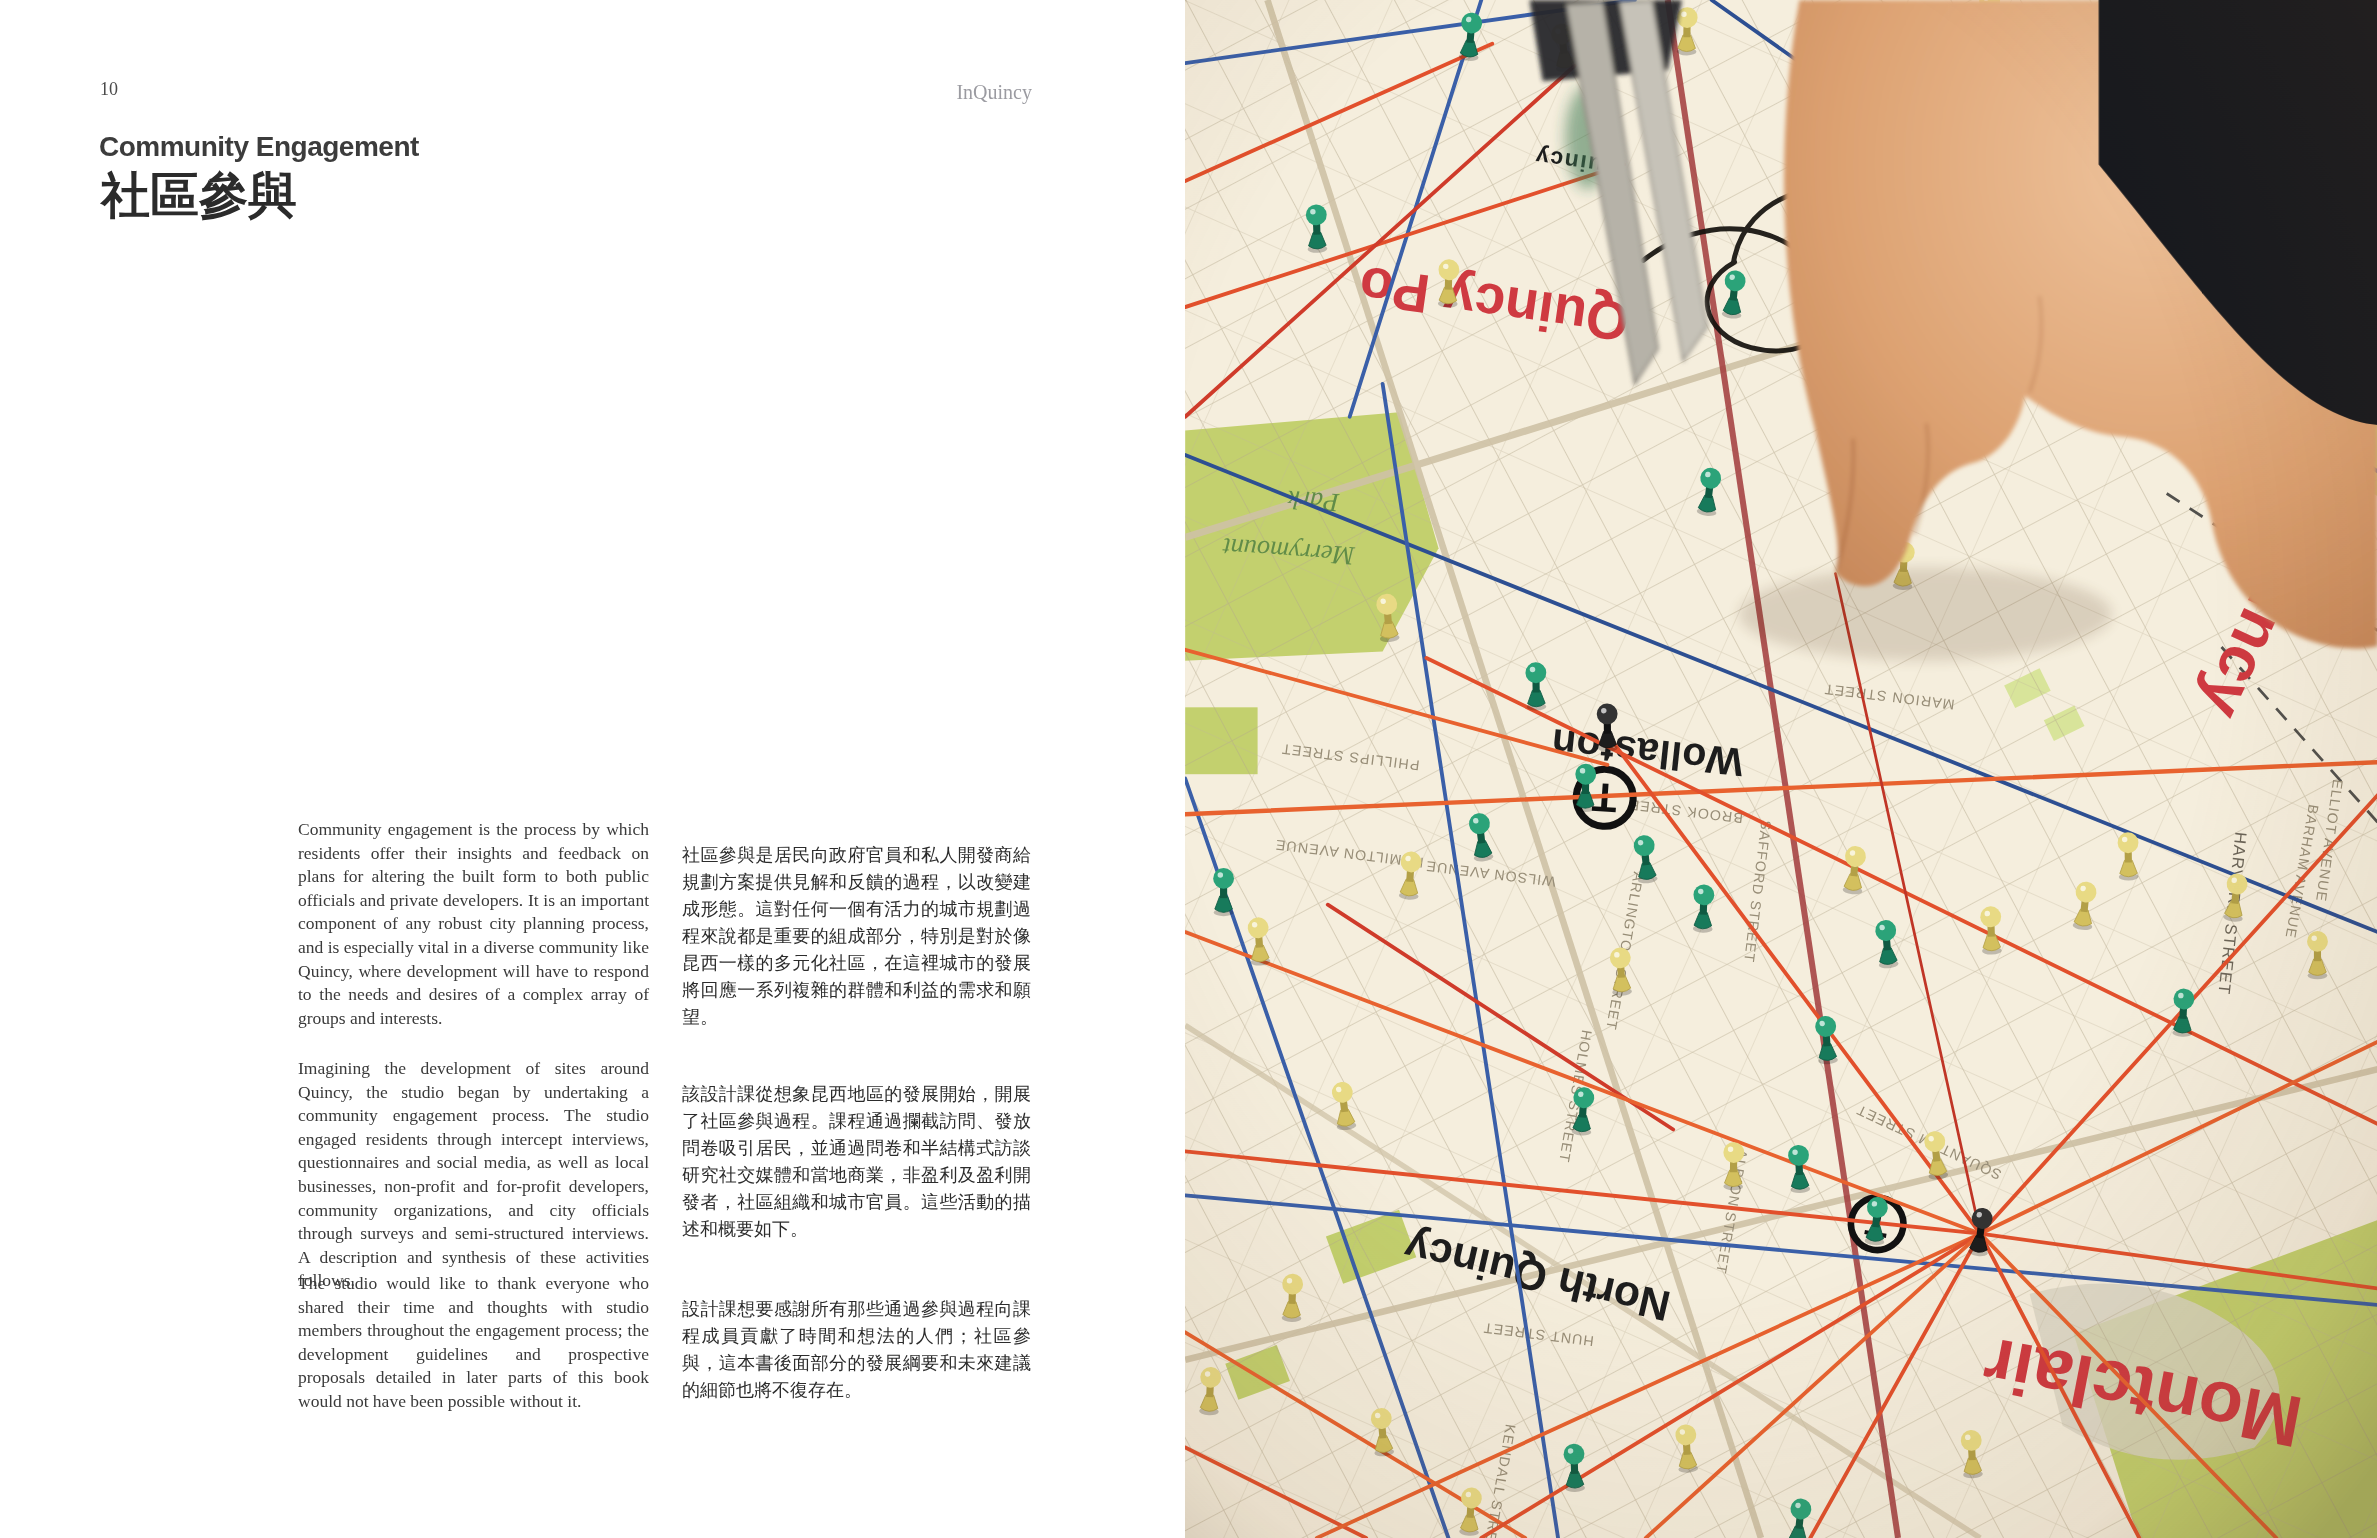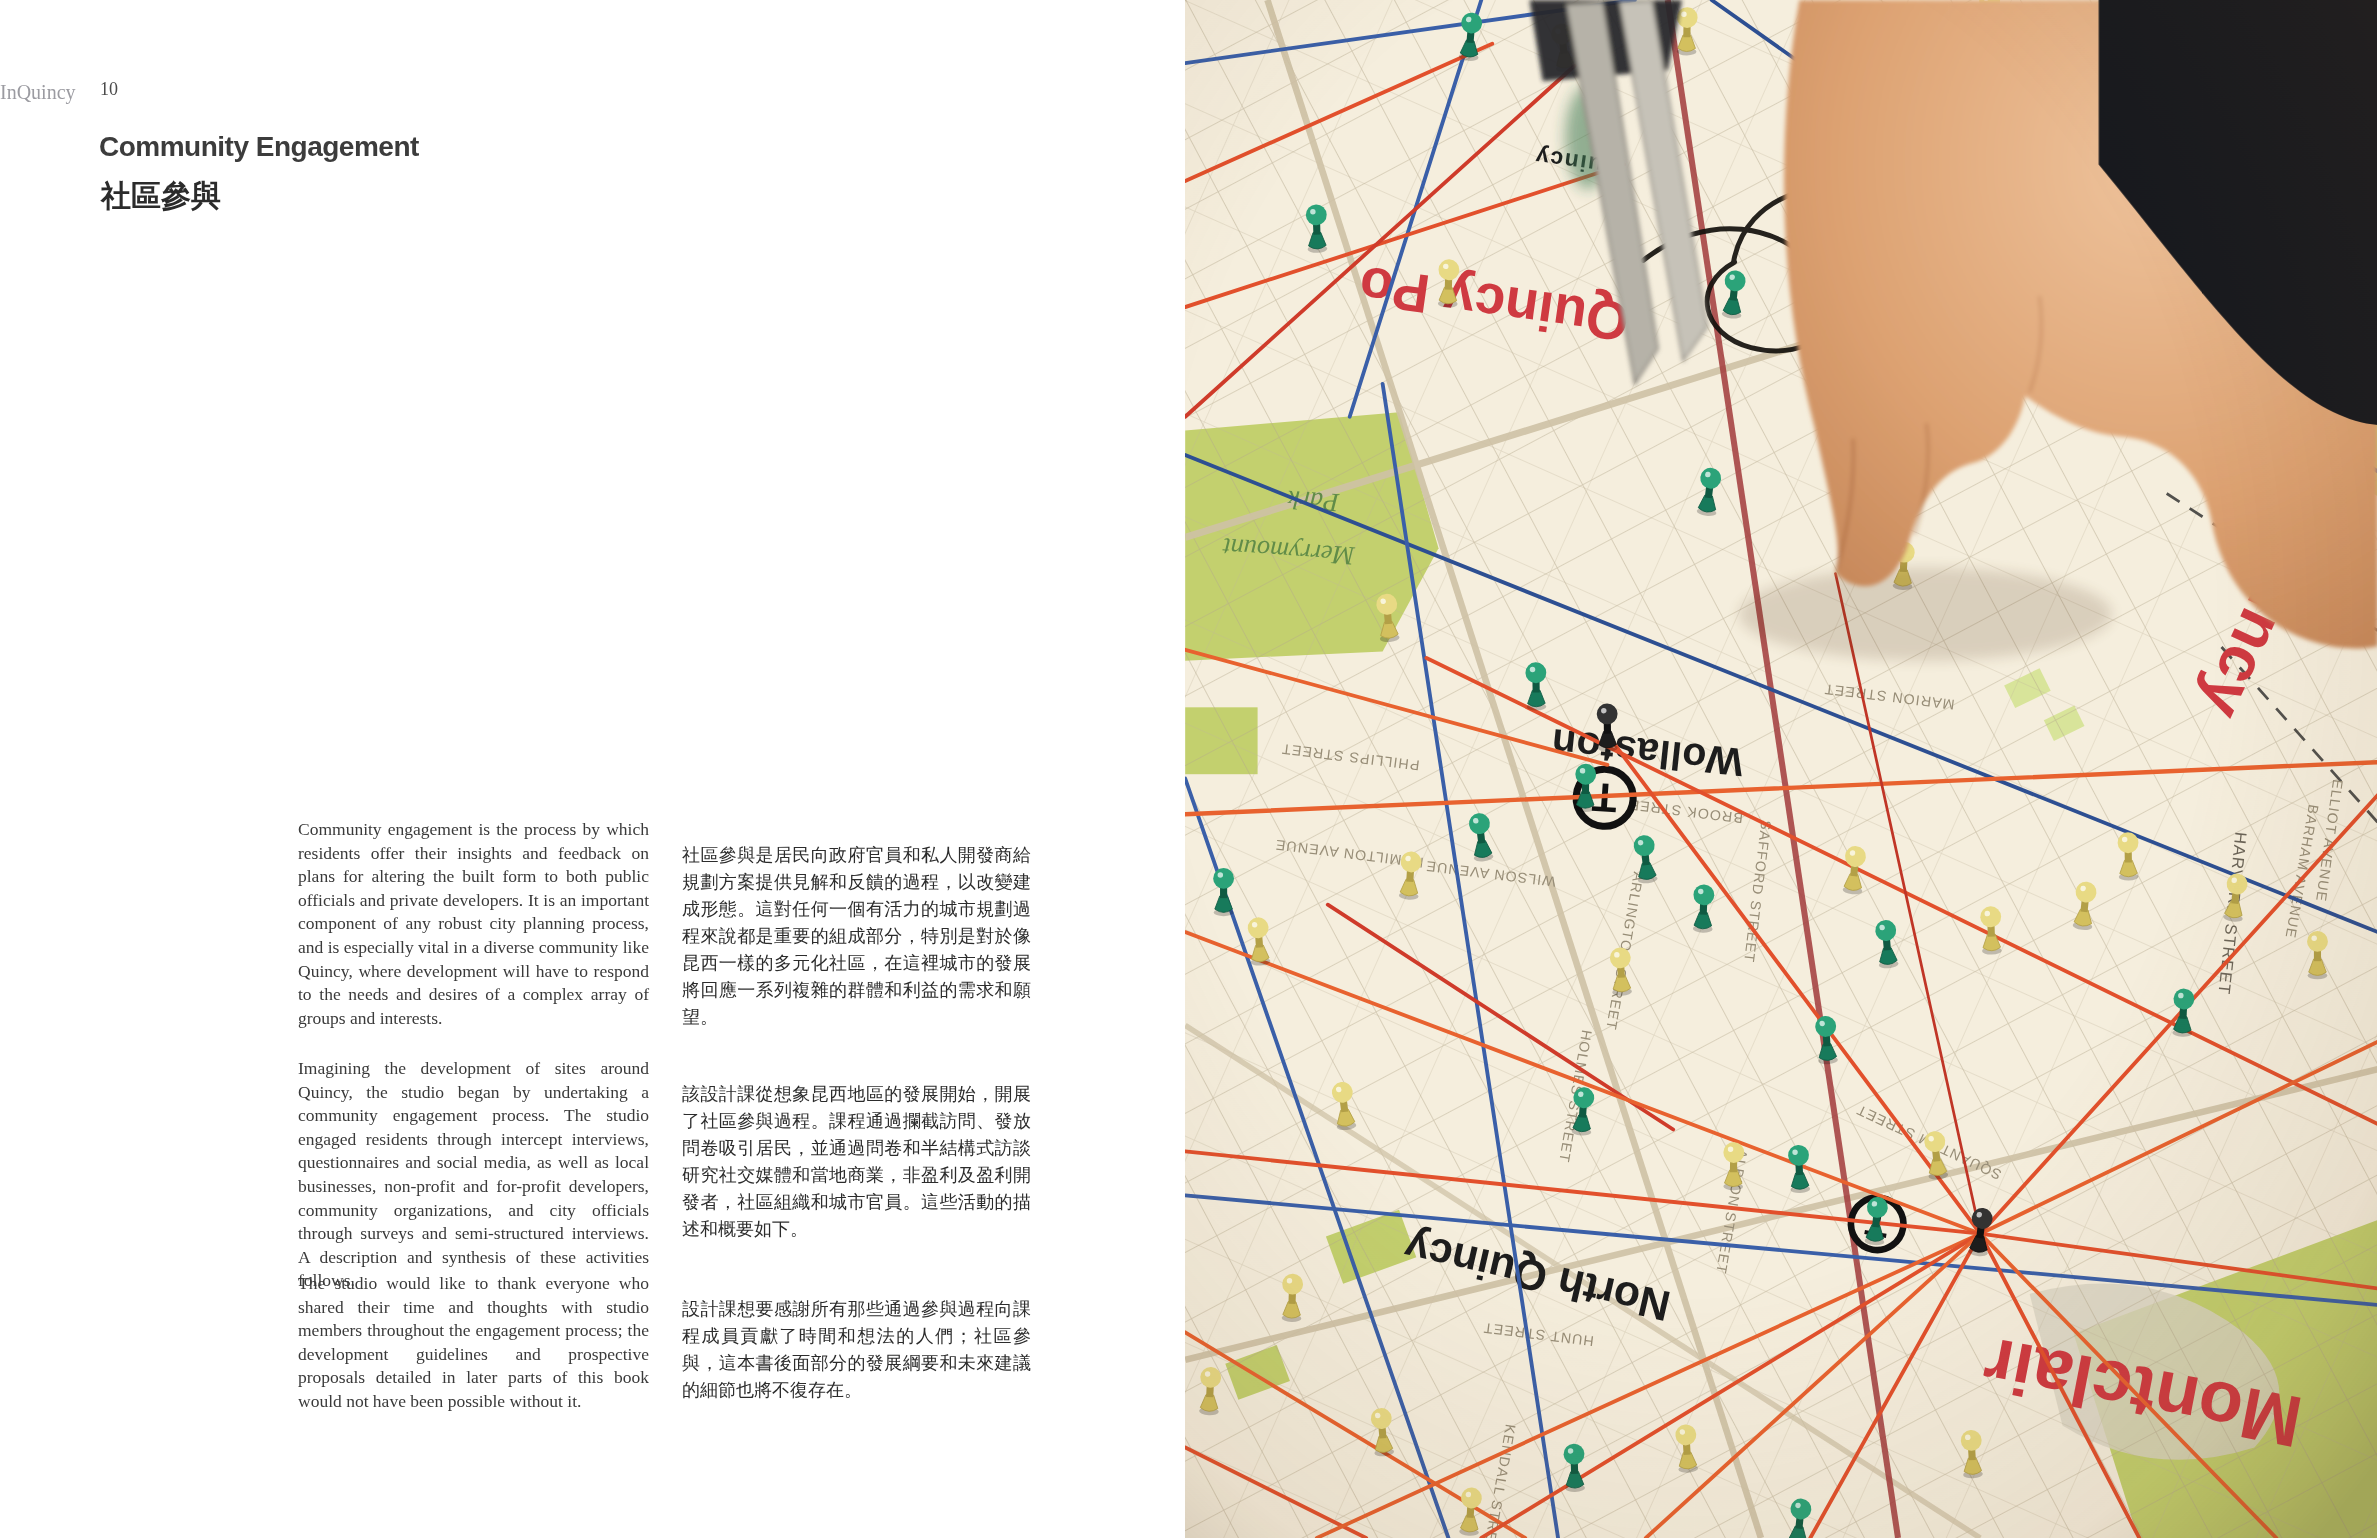--- a/index.html
+++ b/index.html
@@ -1,27 +1,27 @@
 <!DOCTYPE html>
 <html style="font-size:8.8px"><head>
 <meta charset="utf-8">
 <style>
   html,body{margin:0;padding:0;background:#ffffff;}
   #canvas{position:relative;width:2377px;height:1538px;background:#d946ef;overflow:hidden;
           font-family:"Liberation Serif",serif;}
   
   #left-page{position:absolute;left:0;top:0;width:1185px;height:1538px;background:#ffffff;}
   .pageno{position:absolute;left:100px;top:80px;font:18px/1 "Liberation Serif",serif;color:#4a4a4a;}
-  .runhead{position:absolute;left:0;top:82px;width:1032px;text-align:left;
+  .runhead{position:absolute;left:0;top:82px;width:1032px;text-align:right;
            font:20px/1 "Liberation Serif",serif;color:#9b9ba1;}
   h1.title{position:absolute;left:99px;top:123px;margin:0;
            font-family:"Liberation Sans",sans-serif;font-weight:700;font-size:28px;line-height:47px;
            color:#3c3c3c;letter-spacing:-0.5px;}
   h2.title-zh{position:absolute;left:101px;top:174px;margin:0;
-           font-family:"Liberation Serif",serif;font-weight:600;font-size:30px;line-height:44px;color:#2b2b2b;}
+           font-family:"Liberation Serif",serif;font-weight:600;font-size:49px;line-height:44px;color:#2b2b2b;}
   .col p{position:absolute;margin:0;text-align:justify;}
   .col-en p{left:298px;width:351px;font:17.5px/23.6px "Liberation Serif",serif;color:#3a3a3a;}
   .col-zh p{left:682px;width:349px;font:18px/27px "Liberation Serif",serif;color:#2c2c2c;margin-top:24px;}
   .row1{top:818px;} .row2{top:1057px;} .row3{top:1272px;}
   
   #photo{position:absolute;left:1185px;top:0;width:1193px;height:1538px;overflow:hidden;background:#f5eedd;}
   #photo svg{display:block;}
   .street-label{font-family:"Liberation Sans",sans-serif;font-size:26px;letter-spacing:2px;fill:#978d77;}
   .region-red{font-family:"Liberation Sans",sans-serif;font-weight:700;fill:#cf3a41;}
   .region-black{font-family:"Liberation Sans",sans-serif;font-weight:600;fill:#1d1d1d;}

